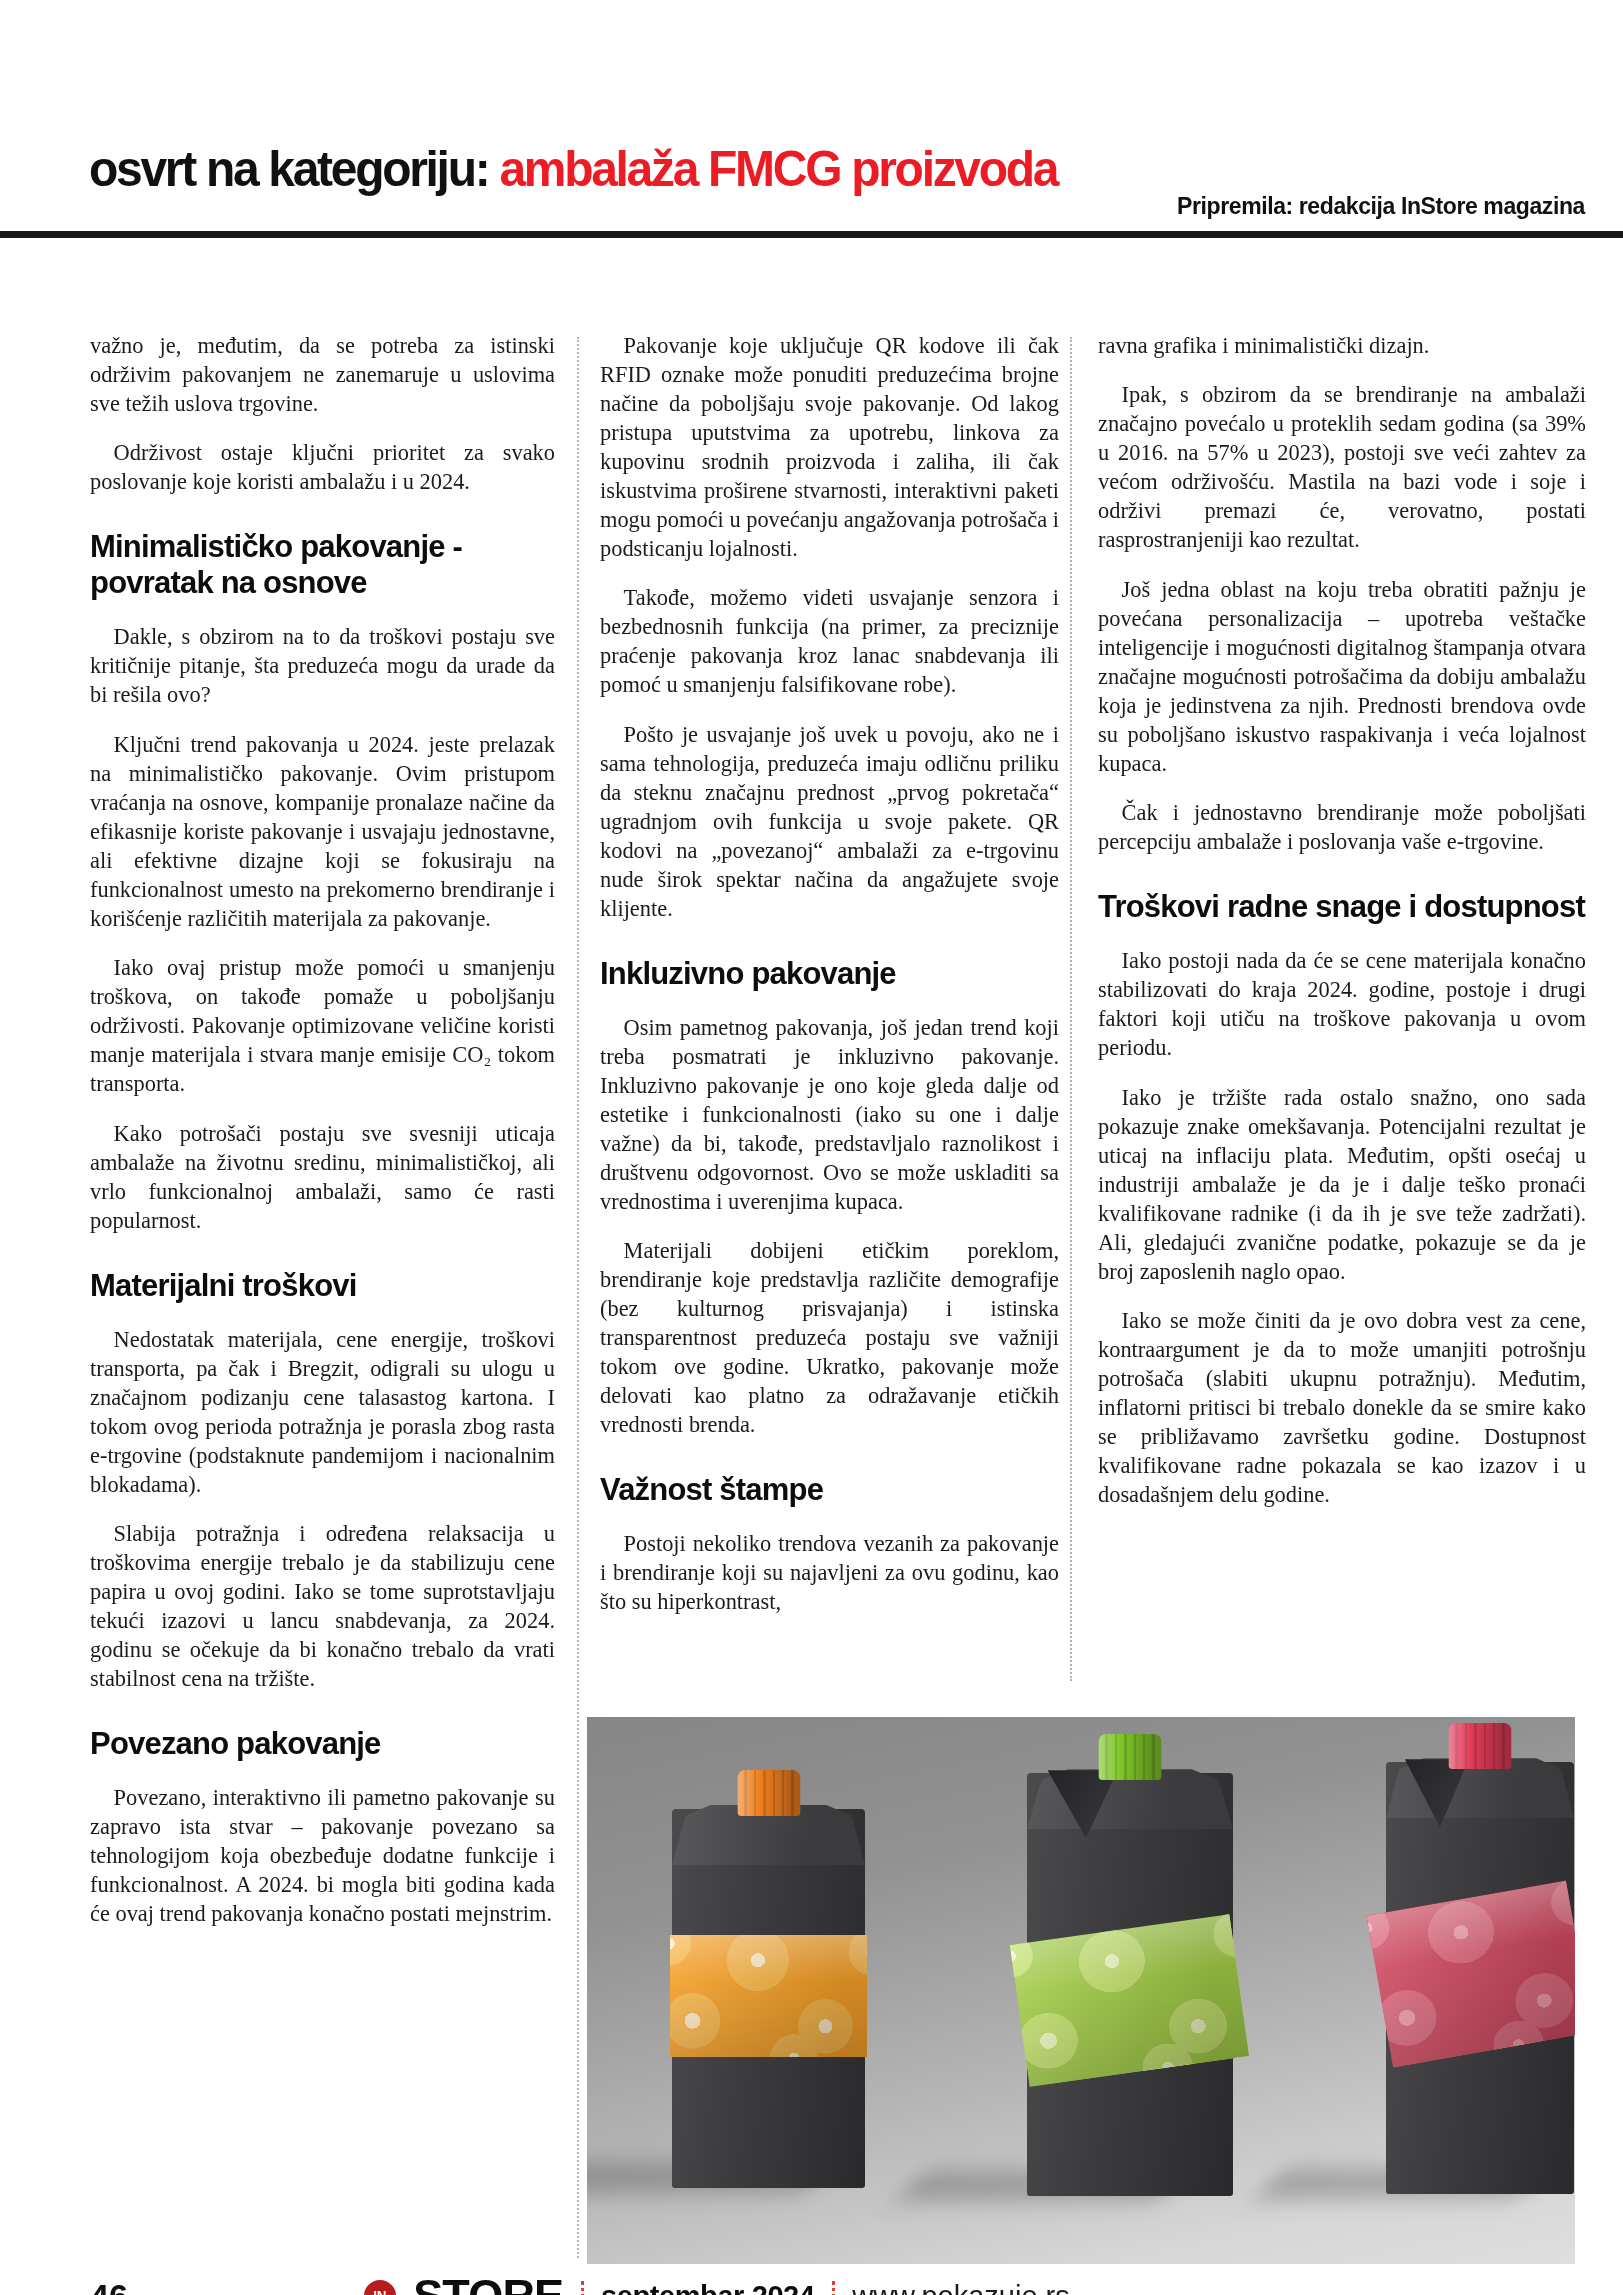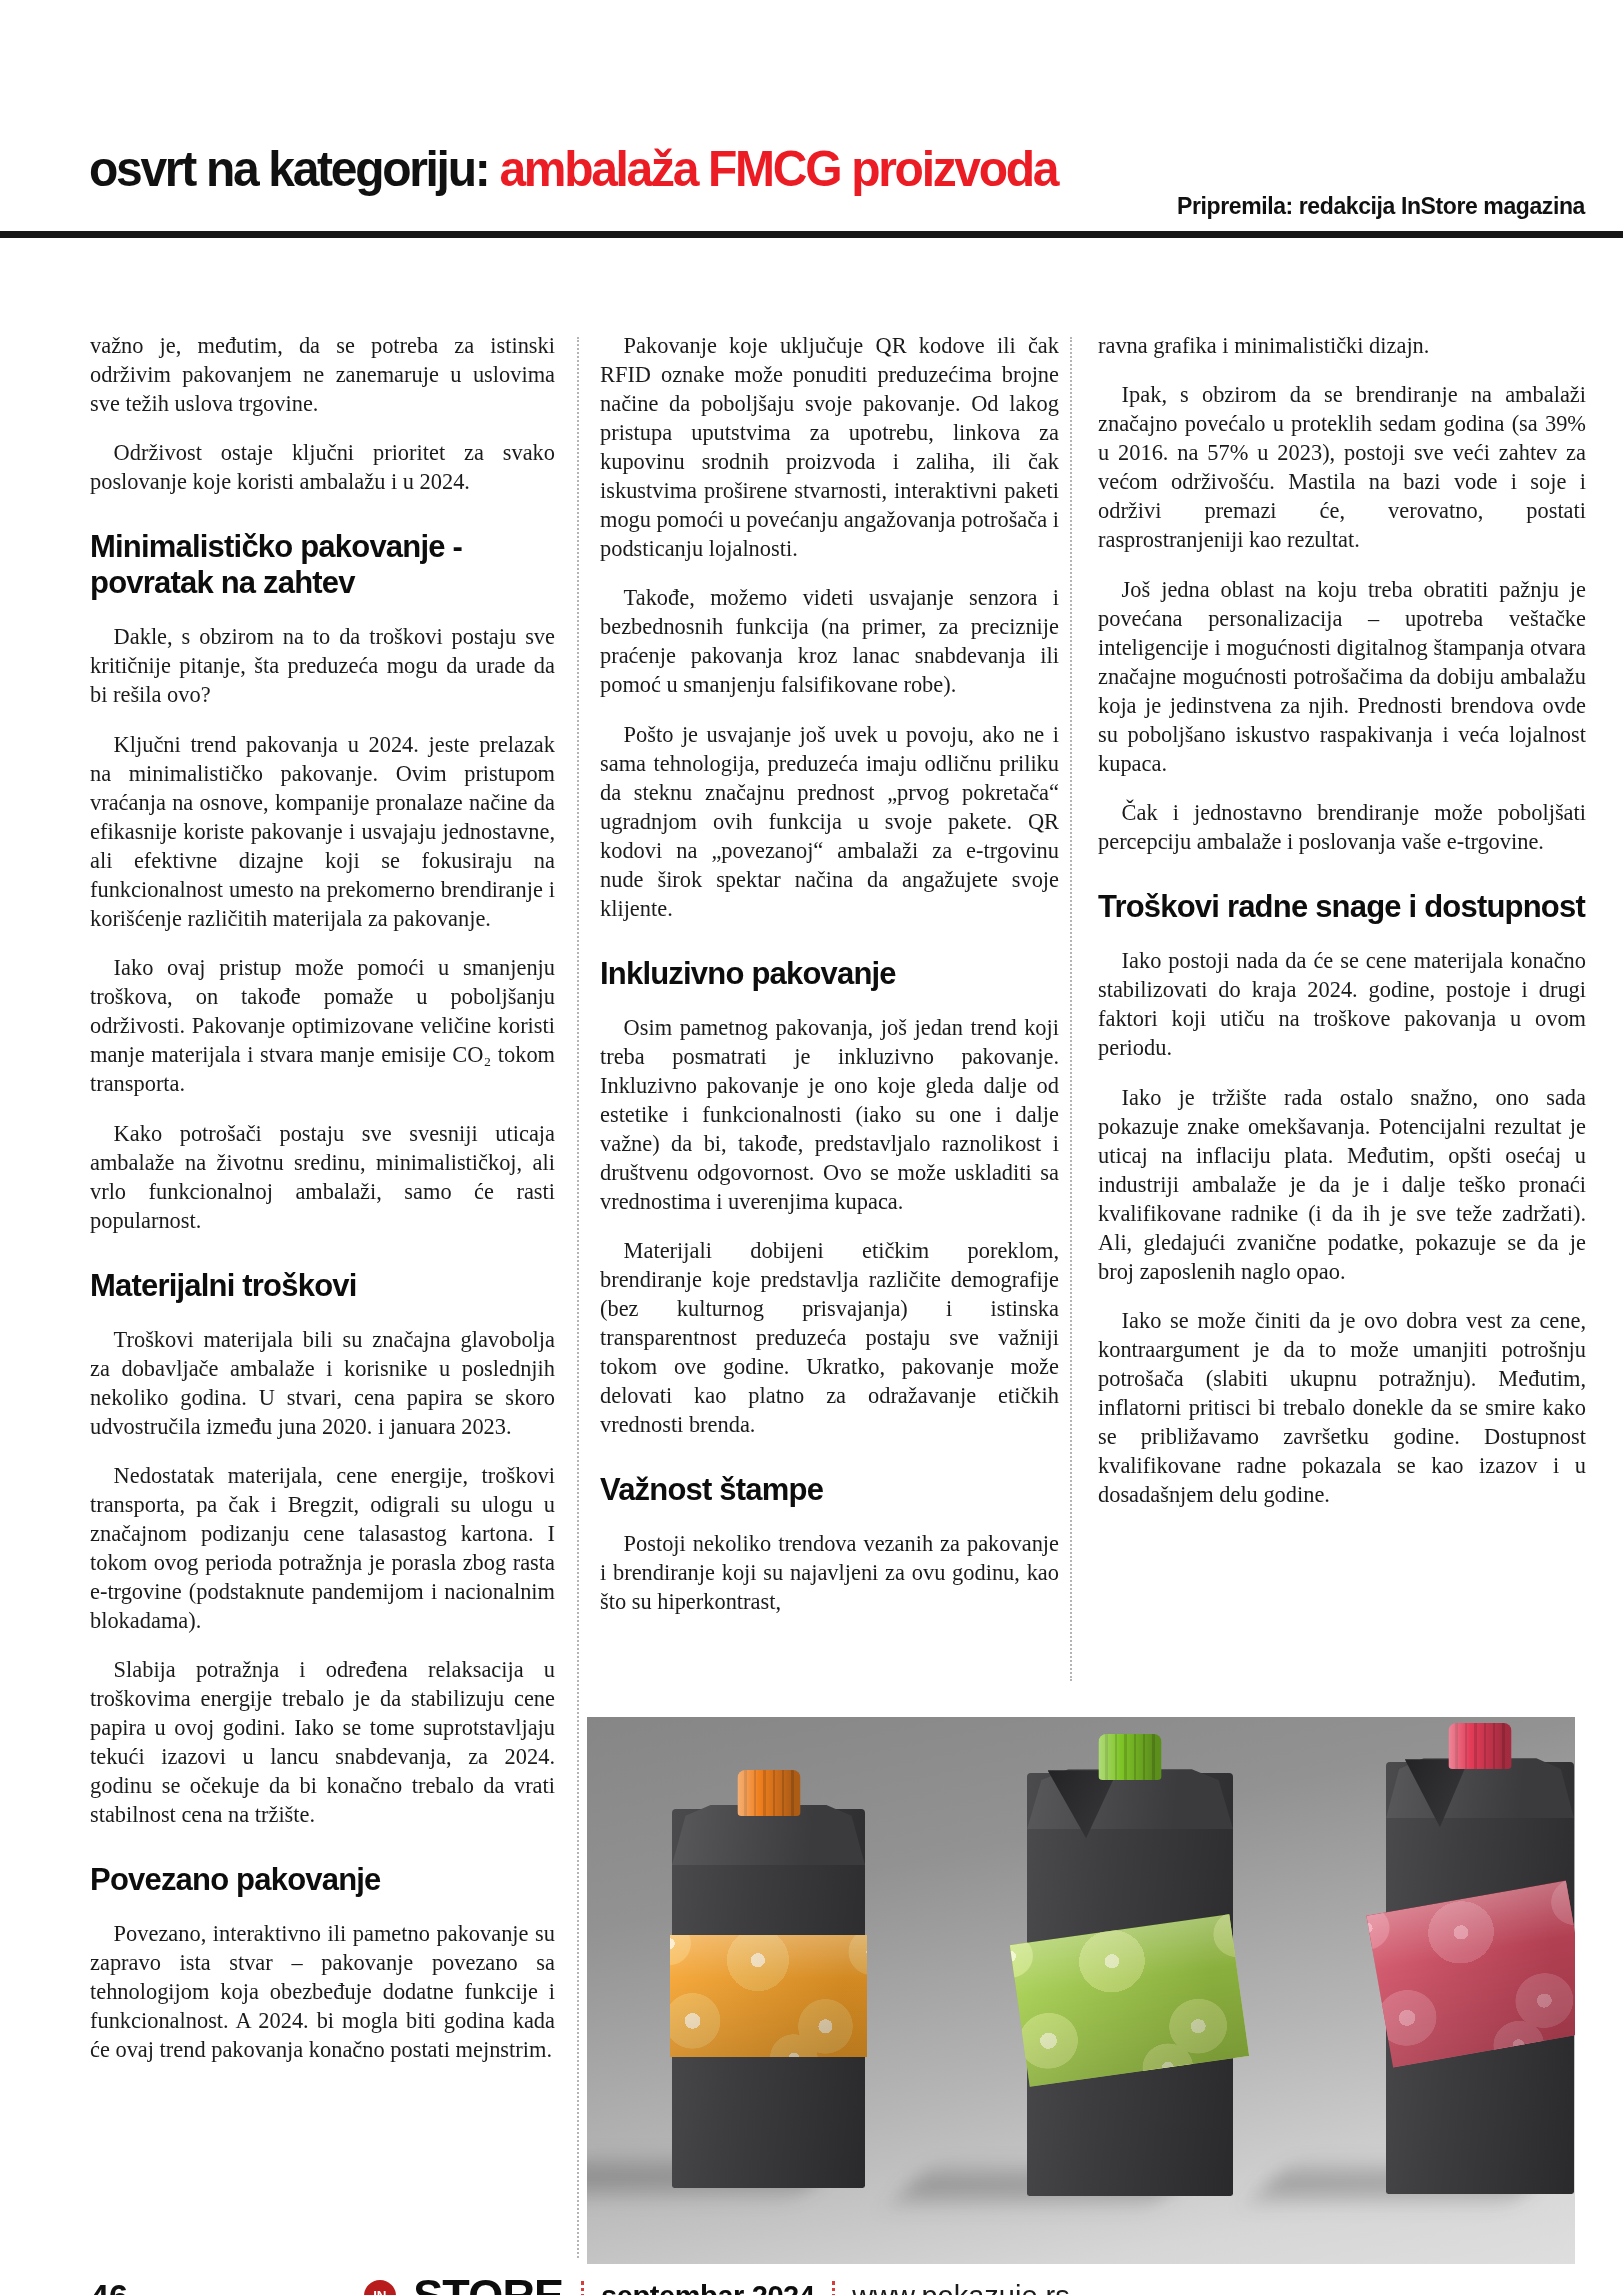--- a/index.html
+++ b/index.html
@@ -91,27 +91,26 @@
   <div class="masthead">
     <span class="black">osvrt na kategoriju: </span><span class="red" style="color: rgb(236, 28, 36);">ambalaža FMCG proizvoda</span>
   </div>
   <div class="byline">Pripremila: redakcija InStore magazina</div>
   <div class="hrule"></div>
 
   <div class="cols">
     <div class="col col-1">
         <p class="body-p noindent">važno je, međutim, da se potreba za istinski održivim pakovanjem ne zanemaruje u uslovima sve težih uslova trgovine.</p>
         <p class="body-p">Održivost ostaje ključni prioritet za svako poslovanje koje koristi ambalažu i u 2024.</p>
-        <h2 class="col-heading">Minimalističko pakovanje - povratak na zahtev</h2>
+        <h2 class="col-heading">Minimalističko pakovanje - povratak na osnove</h2>
         <p class="body-p">Dakle, s obzirom na to da troškovi postaju sve kritičnije pitanje, šta preduzeća mogu da urade da bi rešila ovo?</p>
         <p class="body-p">Ključni trend pakovanja u 2024. jeste prelazak na minimalističko pakovanje. Ovim pristupom vraćanja na osnove, kompanije pronalaze načine da efikasnije koriste pakovanje i usvajaju jednostavne, ali efektivne dizajne koji se fokusiraju na funkcionalnost umesto na prekomerno brendiranje i korišćenje različitih materijala za pakovanje.</p>
         <p class="body-p">Iako ovaj pristup može pomoći u smanjenju troškova, on takođe pomaže u poboljšanju održivosti. Pakovanje optimizovane veličine koristi manje materijala i stvara manje emisije CO₂ tokom transporta.</p>
         <p class="body-p">Kako potrošači postaju sve svesniji uticaja ambalaže na životnu sredinu, minimalističkoj, ali vrlo funkcionalnoj ambalaži, samo će rasti popularnost.</p>
         <h2 class="col-heading">Materijalni troškovi</h2>
-        <p class="body-p">Troškovi materijala bili su značajna glavobolja za dobavljače ambalaže i korisnike u poslednjih nekoliko godina. U stvari, cena papira se skoro udvostručila između juna 2020. i januara 2023.</p>
         <p class="body-p">Nedostatak materijala, cene energije, troškovi transporta, pa čak i Bregzit, odigrali su ulogu u značajnom podizanju cene talasastog kartona. I tokom ovog perioda potražnja je porasla zbog rasta e-trgovine (podstaknute pandemijom i nacionalnim blokadama).</p>
         <p class="body-p">Slabija potražnja i određena relaksacija u troškovima energije trebalo je da stabilizuju cene papira u ovoj godini. Iako se tome suprotstavljaju tekući izazovi u lancu snabdevanja, za 2024. godinu se očekuje da bi konačno trebalo da vrati stabilnost cena na tržište.</p>
         <h2 class="col-heading">Povezano pakovanje</h2>
         <p class="body-p">Povezano, interaktivno ili pametno pakovanje su zapravo ista stvar – pakovanje povezano sa tehnologijom koja obezbeđuje dodatne funkcije i funkcionalnost. A 2024. bi mogla biti godina kada će ovaj trend pakovanja konačno postati mejnstrim.</p>
       </div>
     <div class="col col-2">
         <p class="body-p">Pakovanje koje uključuje QR kodove ili čak RFID oznake može ponuditi preduzećima brojne načine da poboljšaju svoje pakovanje. Od lakog pristupa uputstvima za upotrebu, linkova za kupovinu srodnih proizvoda i zaliha, ili čak iskustvima proširene stvarnosti, interaktivni paketi mogu pomoći u povećanju angažovanja potrošača i podsticanju lojalnosti.</p>
         <p class="body-p">Takođe, možemo videti usvajanje senzora i bezbednosnih funkcija (na primer, za preciznije praćenje pakovanja kroz lanac snabdevanja ili pomoć u smanjenju falsifikovane robe).</p>
         <p class="body-p">Pošto je usvajanje još uvek u povoju, ako ne i sama tehnologija, preduzeća imaju odličnu priliku da steknu značajnu prednost „prvog pokretača“ ugradnjom ovih funkcija u svoje pakete. QR kodovi na „povezanoj“ ambalaži za e-trgovinu nude širok spektar načina da angažujete svoje klijente.</p>
         <h2 class="col-heading">Inkluzivno pakovanje</h2>

